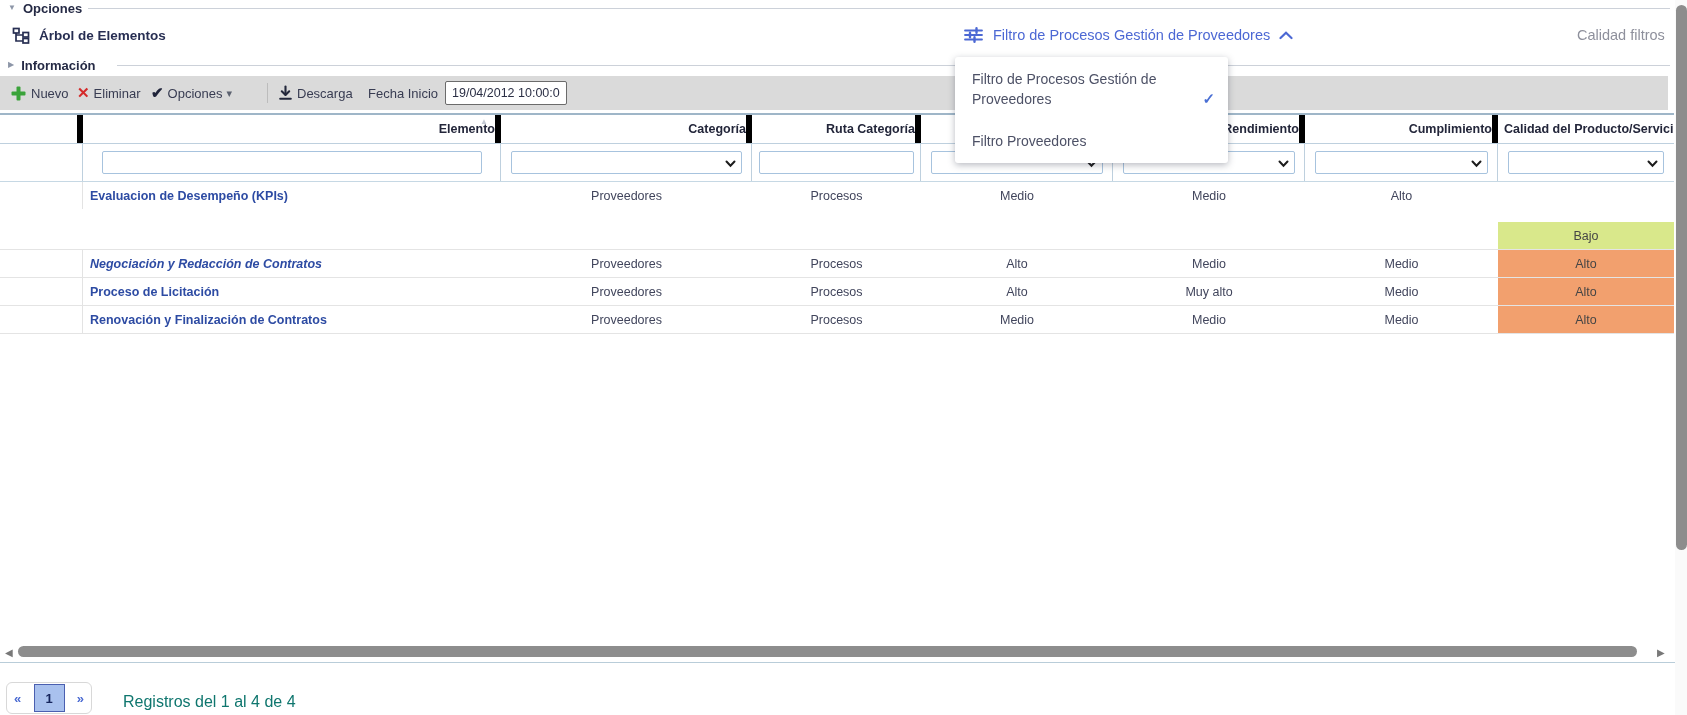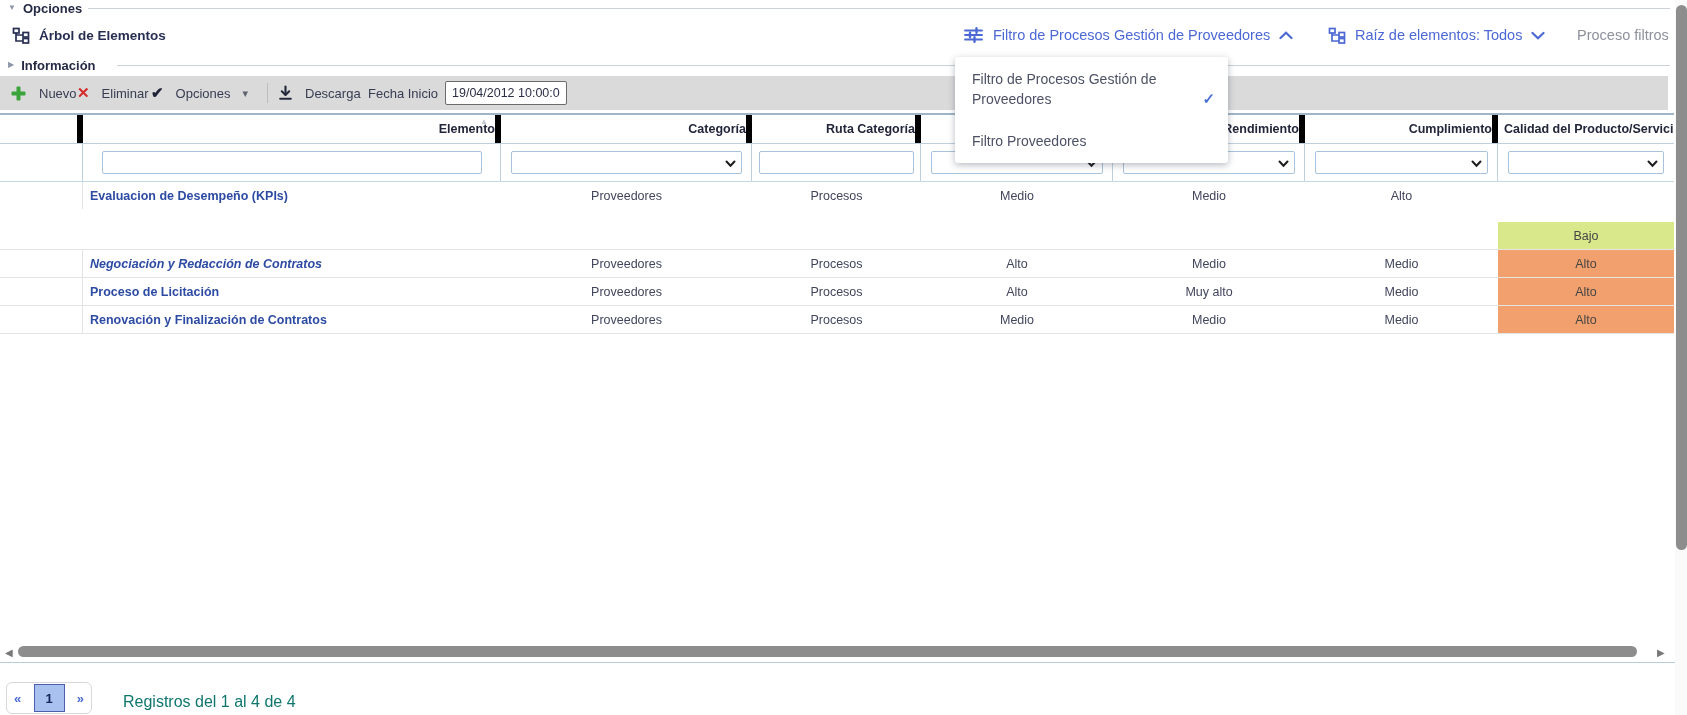--- a/index.html
+++ b/index.html
@@ -17,21 +17,21 @@
   .tab .tab-label { font-size:13.5px; font-weight:bold; color:#272e52; white-space:nowrap; }
   .tab.active { background:#b5c2f2; }
 
   
   .top-ctl { position:absolute; display:inline-flex; align-items:center; gap:9px; height:24px; }
   .top-ctl .ctl-label { font-size:14.5px; color:#4c68d4; white-space:nowrap; }
   .top-ctl.gray .ctl-label { color:#8e909c; }
 
   
   #toolbar { position:absolute; left:0; top:76px; width:1668px; height:34px; background:#dadada; }
-  .tb-item { position:absolute; top:0; height:34px; display:inline-flex; align-items:center; gap:12px; }
+  .tb-item { position:absolute; top:0; height:34px; display:inline-flex; align-items:center; gap:4px; }
   .tb-label { font-size:13px; color:#383c52; white-space:nowrap; }
   .tb-sep { position:absolute; left:267px; top:7px; width:1px; height:20px; background:#bcbcbc; }
   #fecha-input { position:absolute; left:445px; top:5px; width:122px; height:24px; border:1px solid #6b6b6b; border-radius:2px; background:#fff; font-size:12.5px; color:#2b2f45; padding:0 6px; font-family:"Liberation Sans", sans-serif; }
   .glyph-x { font-size:15px; font-weight:bold; color:#d42a2a; }
   .glyph-check { font-size:15px; font-weight:bold; color:#20243a; }
   .glyph-caret { font-size:11px; color:#5c6270; }
 
   
   #table { position:absolute; left:0; top:113px; width:1674px; border-top:2px solid #9fb6c8; background:#fff; }
   .t-header, .t-filter, .t-row { display:flex; width:1674px; }
@@ -106,39 +106,23 @@
       </svg>
     </span>
     <span class="ctl-label">Filtro de Procesos Gestión de Proveedores</span>
     <span>
       <svg width="14" height="9" viewBox="0 0 14 9" fill="none" stroke="#4c68d4" stroke-width="2.2" stroke-linecap="round">
           <path d="M1.5 7 L7 1.8 L12.5 7"></path>
         </svg>
     </span>
   </div>
 
-  <div class="top-ctl" style="left:1328px; top:23px;">
-    <span>
-      <svg width="18" height="17" viewBox="0 0 18 17" fill="none" stroke="#4c68d4" stroke-width="1.7">
-        <rect x="1.5" y="1.5" width="5.5" height="4.5"></rect>
-        <rect x="11" y="5.5" width="5.5" height="4.5"></rect>
-        <rect x="11" y="11.5" width="5.5" height="4.5"></rect>
-        <path d="M4 6 V14 H11 M4 8 H11"></path>
-      </svg>
-    </span>
-    <span class="ctl-label">Raíz de elementos: Todos</span>
-    <span>
-      <svg width="14" height="9" viewBox="0 0 14 9" fill="none" stroke="#4c68d4" stroke-width="2.2" stroke-linecap="round">
-          <path d="M1.5 2 L7 7.2 L12.5 2"></path>
-        </svg>
-    </span>
-  </div>
 
   <div class="top-ctl gray" style="left:1577px; top:23px;">
-    <span class="ctl-label">Proceso filtros</span>
+    <span class="ctl-label">Calidad filtros</span>
   </div>
 
   <div class="fieldset-label" style="left:8px; top:57px;">
     <span class="marker">▶</span>
     <span class="fl-text">Información</span>
   </div>
   <div class="hline" style="left:117px; top:65px; width:1553px;"></div>
 
   <div id="toolbar">
     <div class="tb-item" style="left:10px;">

